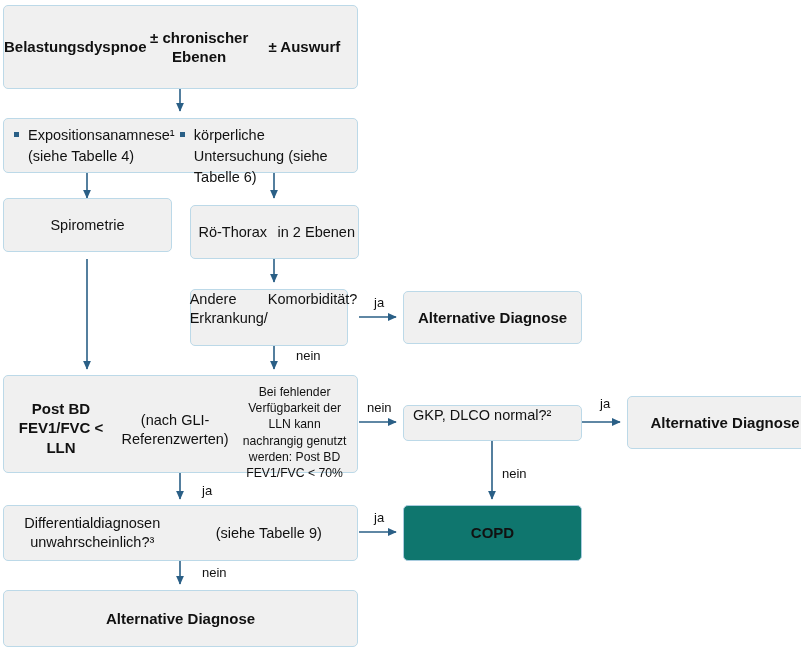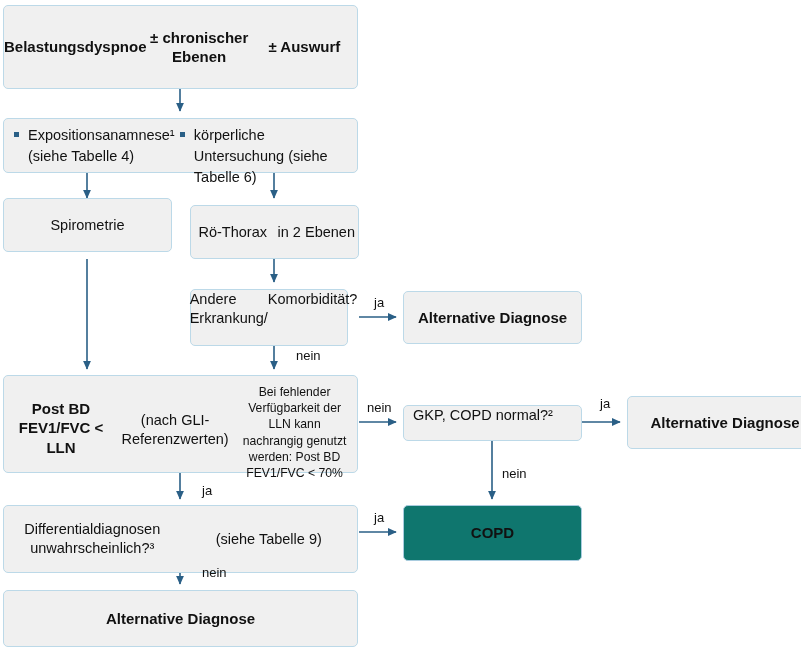--- a/index.html
+++ b/index.html
@@ -105,28 +105,28 @@
     <span class="line t15 bold">Alternative Diagnose</span>
   </div>
 
   <div class="node" style="left:3px;top:375px;width:355px;height:98px;justify-content:flex-start;padding-top:8px;">
     <span class="line t15 bold">Post BD FEV1/FVC &lt; LLN</span>
     <span class="line t14" style="margin-top:4px;">(nach GLI-Referenzwerten)</span>
     <span class="note" style="margin-top:9px;text-align:center;">Bei fehlender Verfügbarkeit der LLN kann nachrangig genutzt werden: Post BD FEV1/FVC &lt; 70%</span>
   </div>
 
   <div class="node" style="left:403px;top:405px;width:179px;height:36px;align-items:flex-start;padding-left:9px;">
-    <span class="line t14" style="text-align:left;">GKP, COPD normal?²</span>
+    <span class="line t14" style="text-align:left;">GKP, DLCO normal?²</span>
   </div>
 
   <div class="node" style="left:627px;top:396px;width:190px;height:53px;">
     <span class="line t15 bold" style="padding-left:6px;">Alternative Diagnose</span>
   </div>
 
-  <div class="node" style="left:3px;top:505px;width:355px;height:68px;">
+  <div class="node" style="left:3px;top:505px;width:355px;height:56px;">
     <span class="line t14">Differentialdiagnosen unwahrscheinlich?³</span>
     <span class="line t14">(siehe Tabelle 9)</span>
   </div>
 
   <div class="node accent" style="left:403px;top:505px;width:179px;height:56px;">
     <span class="line t15 bold">COPD</span>
   </div>
 
   <div class="node" style="left:3px;top:590px;width:355px;height:57px;">
     <span class="line t15 bold">Alternative Diagnose</span>

